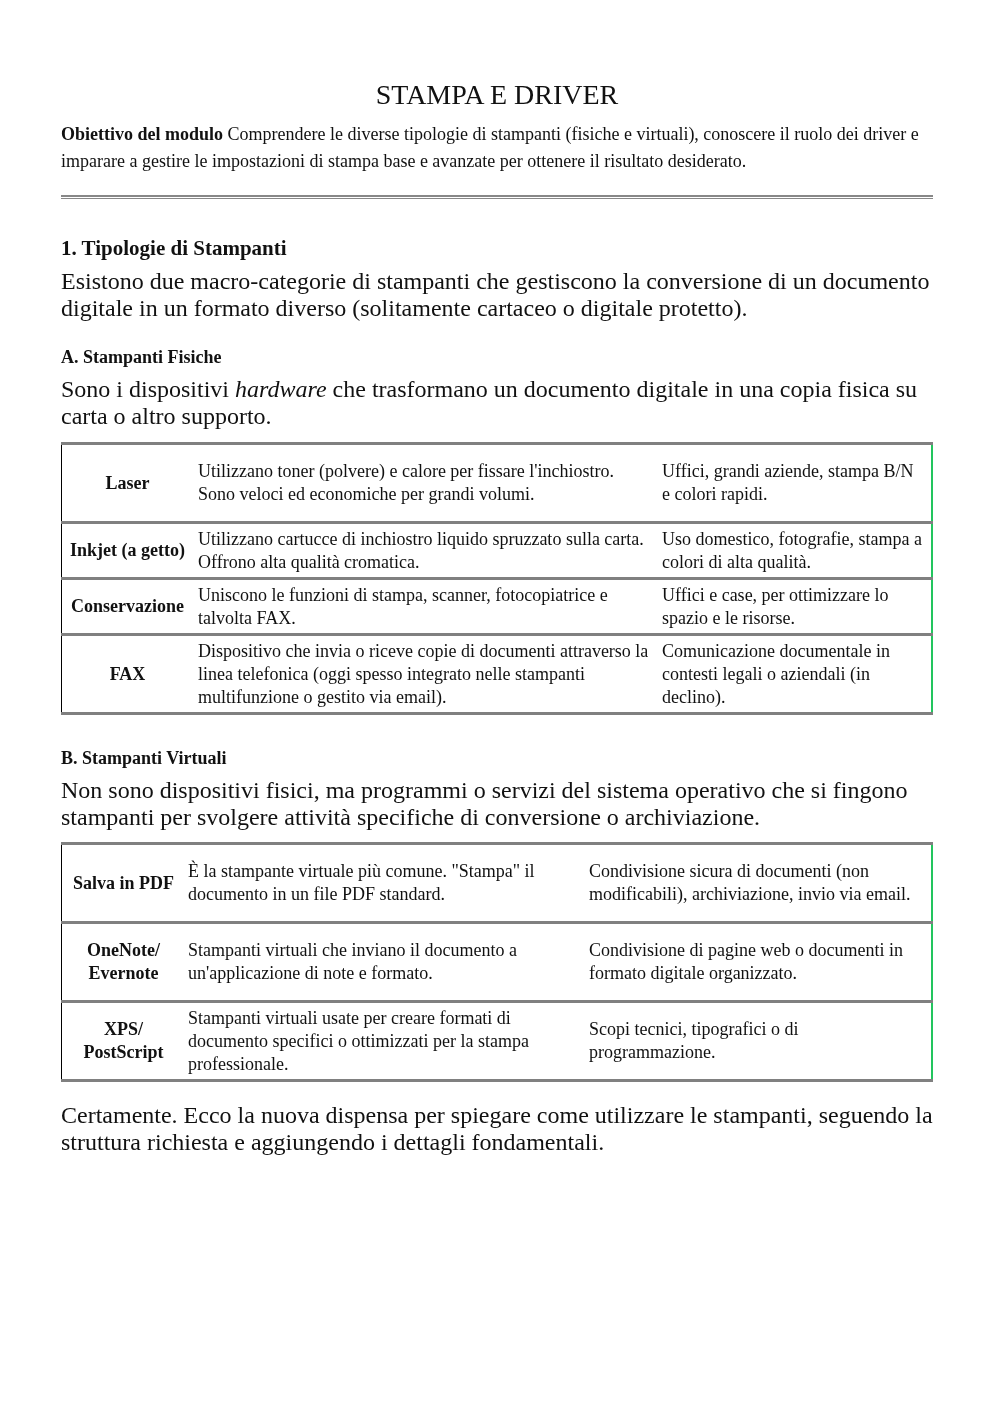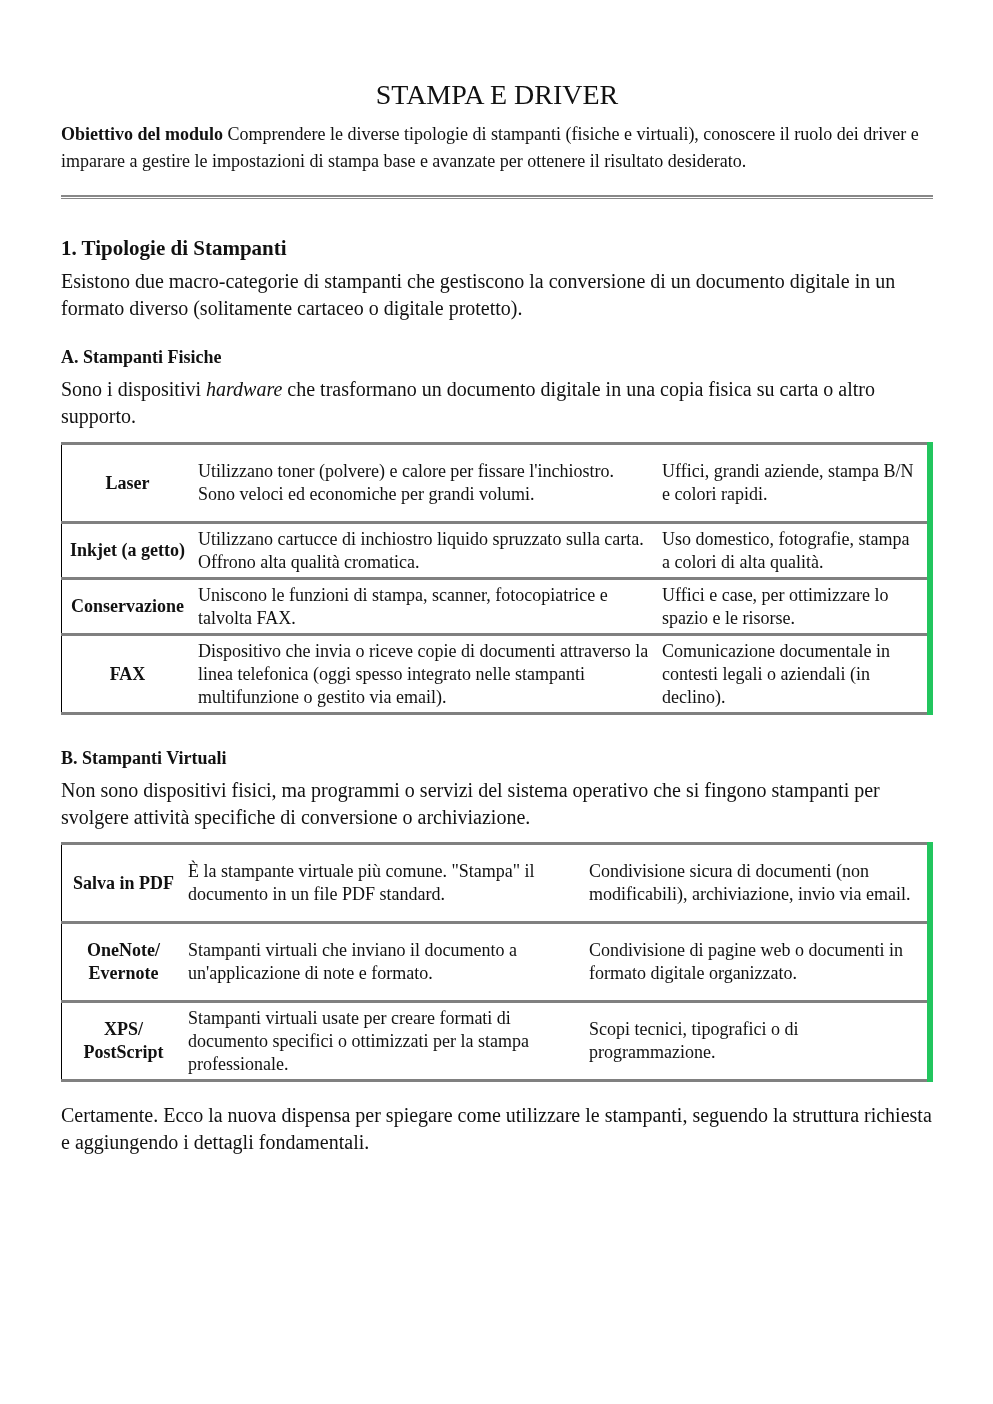--- a/index.html
+++ b/index.html
@@ -19,26 +19,26 @@
   }
   .intro b { font-weight:bold; }
   .rule {
     position:absolute; top:195px; left:0; width:872px; height:1px;
     border-top:2px solid #888; border-bottom:1px solid #888;
   }
   .h2 {
     position:absolute; top:234px; left:0; margin:0;
     font-size:21px; font-weight:bold; line-height:28px;
   }
-  .p { position:absolute; left:0; width:872px; margin:0; font-size:20px; line-height:27px; }
+  .p { position:absolute; left:0; width:872px; margin:0; font-size:24px; line-height:27px; }
   .h3 { position:absolute; left:0; margin:0; font-size:18px; font-weight:bold; line-height:24px; }
   table {
     position:absolute; left:0; width:872px; border-collapse:collapse;
     font-size:18px; line-height:23px;
-    border-left:1px solid #000; border-right:6px solid #22c55e;
+    border-left:1px solid #000; border-right:2px solid #22c55e;
   }
   td {
     border-top:3px solid #808080; border-bottom:3px solid #808080;
     padding:3px 6px 3px 6px; vertical-align:middle;
   }
   td.name { font-weight:bold; text-align:center; }
   #t1 { top:442px; }
   #t1 td.name { width:119px; }
   #t1 td.desc { width:452px; padding-left:5px; }
   #t2 { top:842px; }

